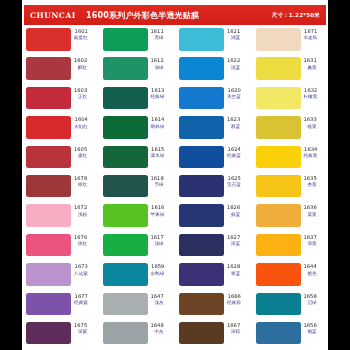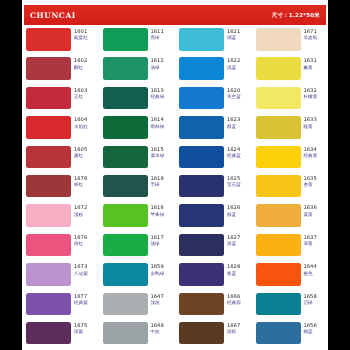--- a/index.html
+++ b/index.html
@@ -21,20 +21,21 @@
     overflow: hidden;
   }
   .sheet {
     position: absolute;
     left: 22px;
     top: 0;
     width: 306px;
     height: 350px;
     background: #ffffff;
     overflow: hidden;
+    text-align: right;
   }
   .header-bar {
     position: relative;
     margin: 5px 2px 0 2px;
     height: 20px;
     background: #d8261f;
     background: linear-gradient(180deg, #dd2a20 0%, #d31e17 100%);
     display: flex;
     align-items: center;
     box-sizing: border-box;
@@ -108,20 +109,21 @@
   }
 </style>
 </head>
 <body>
 
 <div id="page">
   <div class="sheet">
 
     <div class="header-bar">
       <span class="brand">CHUNCAI</span>
+      <span class="header-title">1600系列户外彩色半透光贴膜</span>
       <span class="header-size">尺寸：1.22*50米</span>
     </div>
 
     <div class="grid">
         <div class="row">
           <div class="cell">
             <div class="swatch" style="background: rgb(218, 47, 44);"></div>
             <div class="labels">
               <span class="code">1601</span>
               <span class="cname">能量红</span>

